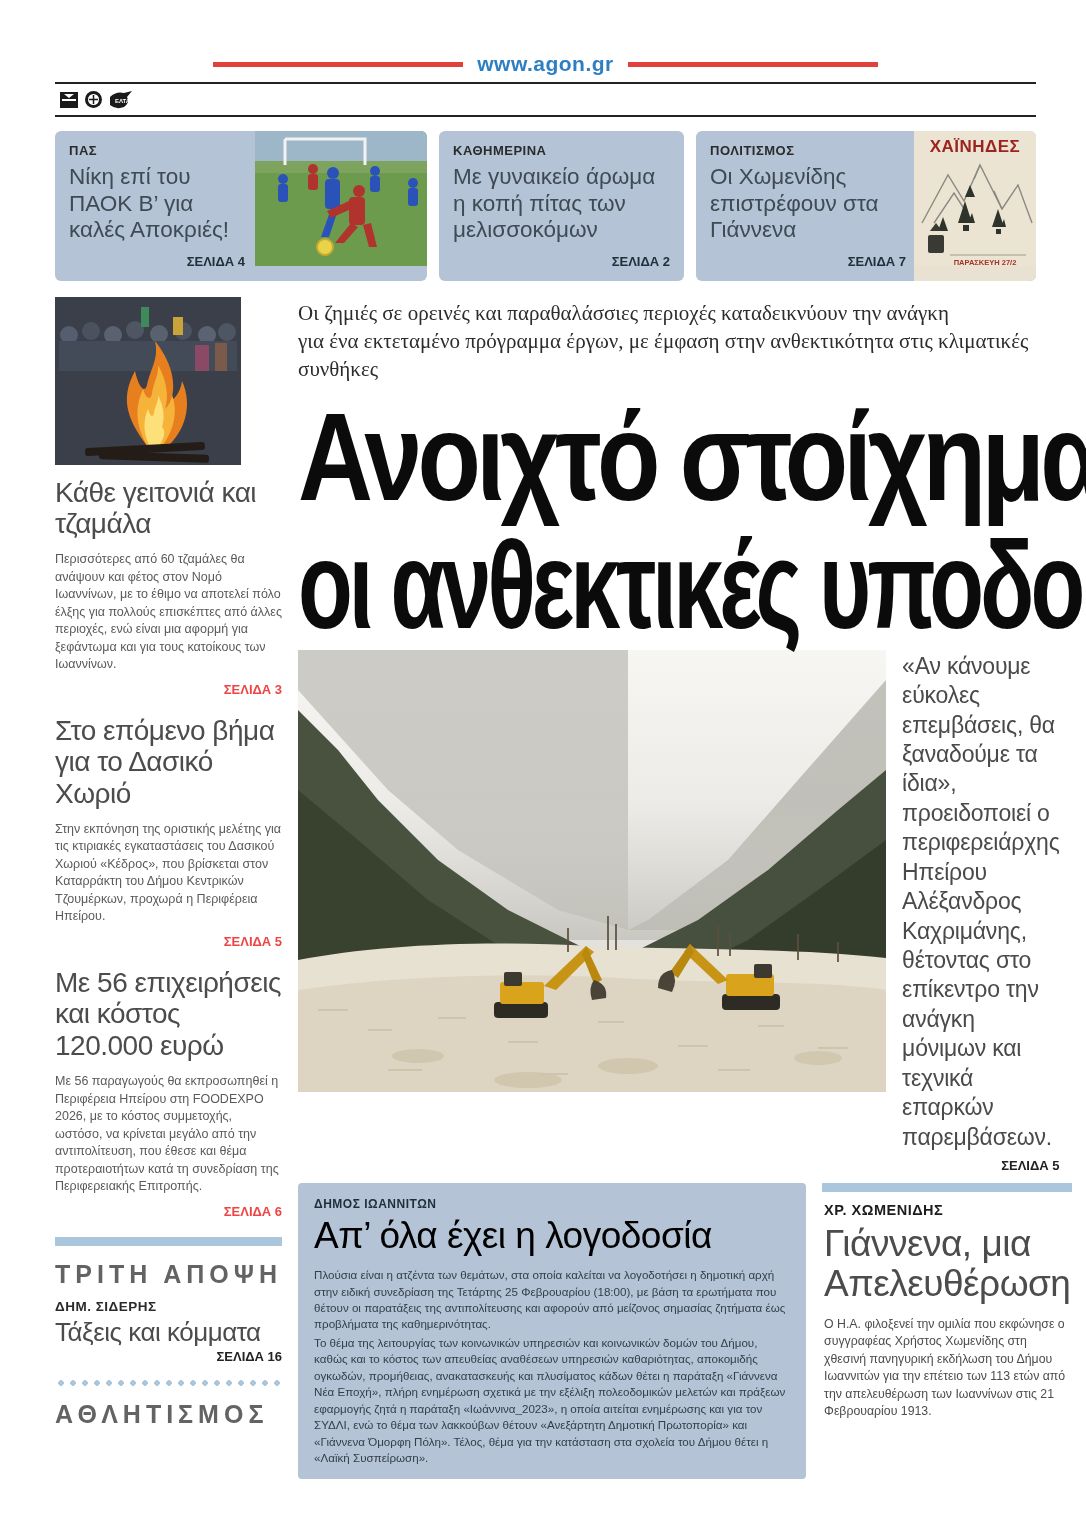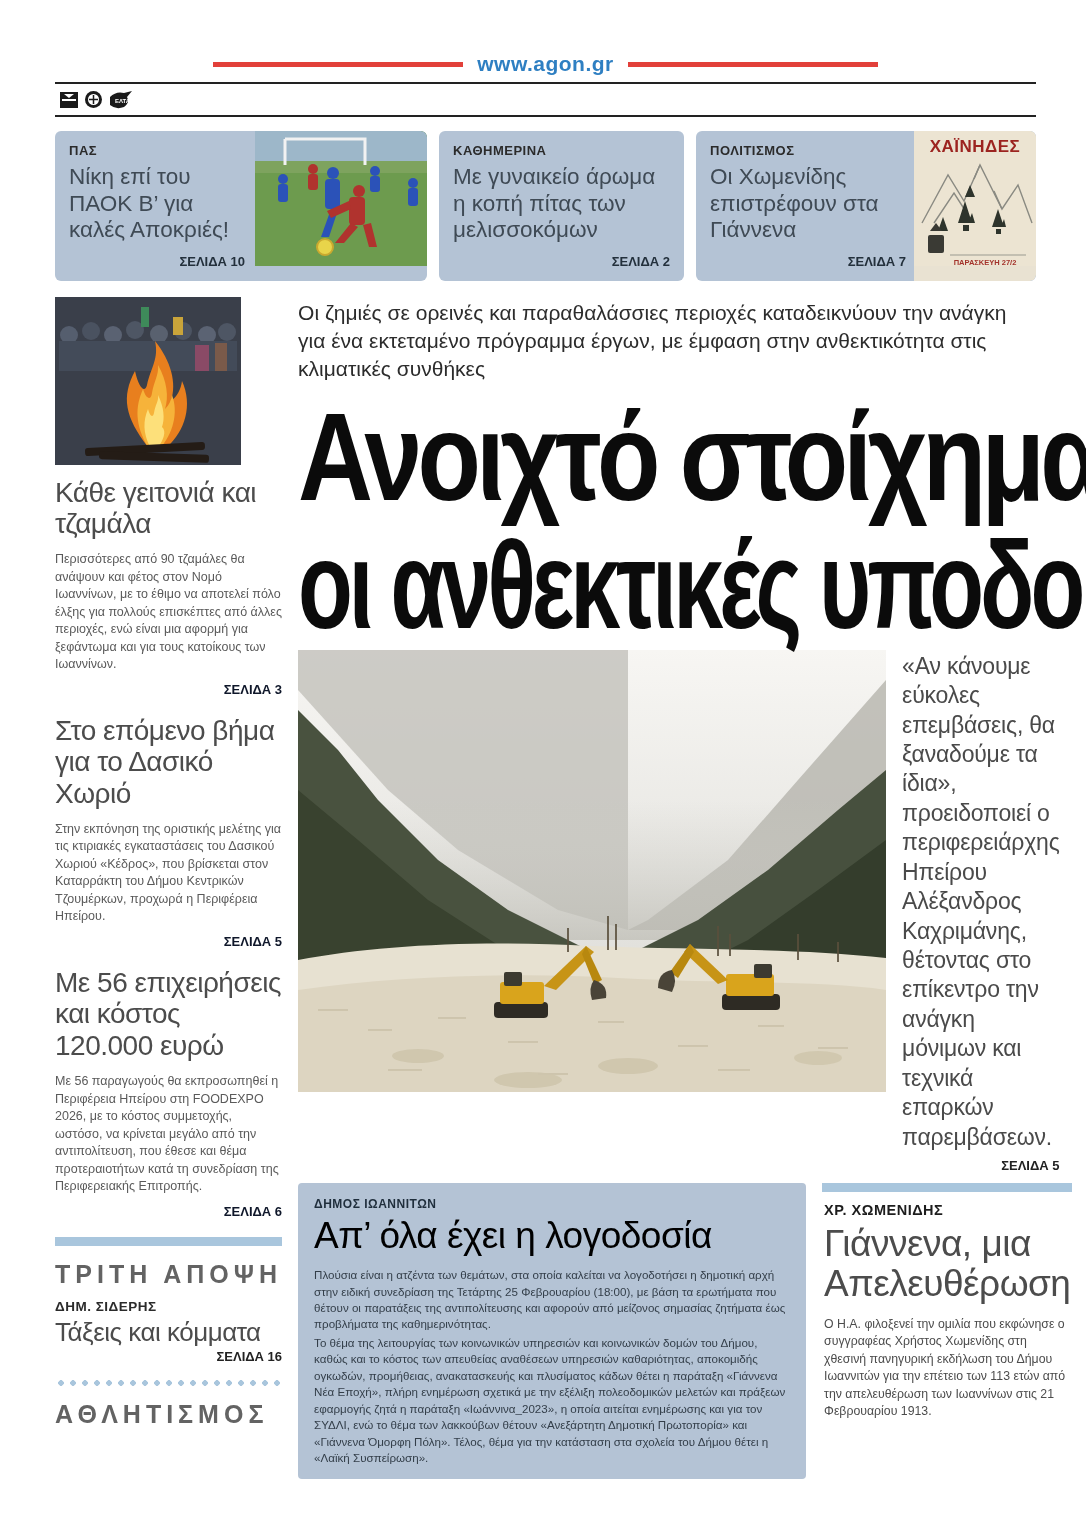--- a/index.html
+++ b/index.html
@@ -40,31 +40,31 @@
 
   
   .main-row { display:flex; gap:16px; }
   .sidebar { flex:0 0 186px; }
   .maincol { flex:1; min-width:0; }
 
   
   .sb-photo { width:100%; height:168px; overflow:hidden; margin-bottom:12px; }
   .sb-title { font-size:28px; color:#4c4c4c; line-height:1.12; letter-spacing:-.5px; margin-bottom:12px; }
   .sb-body { font-size:12.5px; color:#5a5a5a; line-height:1.4; }
-  .sb-page { font-size:13px; font-weight:bold; color:#0f172a; text-align:right; margin:8px 0 18px; }
+  .sb-page { font-size:13px; font-weight:bold; color:#ef4444; text-align:right; margin:8px 0 18px; }
   .blue-bar { height:9px; background:#a9c6dd; margin:6px 0 14px; }
   .dotted-sep { height:10px; margin:10px 0 12px;
      background-image:radial-gradient(circle, #a9c6dd 2.6px, rgba(0,0,0,0) 3px); background-size:12px 10px; background-repeat:repeat-x; background-position:0 50%; }
   .sb-section { font-size:25px; font-weight:bold; color:#636363; letter-spacing:5px; margin:2px 0 10px; white-space:nowrap; }
   .sb-kicker { font-size:13.5px; font-weight:bold; color:#2b2b2b; letter-spacing:.5px; margin-bottom:4px; }
   .sb-item-title { font-size:26px; color:#4c4c4c; line-height:1.12; letter-spacing:-.5px; }
   .sb-item-page { font-size:13px; font-weight:bold; color:#222; text-align:right; margin:2px 0 14px; }
 
   
-  .standfirst { font-family:Liberation Sans, sans-serif; font-size:21px; color:#2c2c2c; line-height:1.35; margin:2px 0 14px; }
+  .standfirst { font-family:Liberation Serif, serif; font-size:21px; color:#2c2c2c; line-height:1.35; margin:2px 0 14px; }
   .lead-headline { margin-bottom:10px; }
   .hl-line { font-weight:bold; color:#0b0b0b; white-space:nowrap; letter-spacing:-4px; transform-origin:top left; }
   .hl1 { font-size:88px; height:88px; line-height:84px; transform:scale(1.18,1.42); margin-bottom:40px; }
   .hl2 { font-size:88px; height:88px; line-height:84px; transform:scale(1.02,1.42); margin-bottom:36px; }
   .photo-row { display:flex; gap:16px; }
   .main-photo { flex:0 0 588px; height:442px; overflow:hidden; }
   .quote-col { flex:1; padding-top:2px; }
   .quote-text { font-size:23px; color:#4a4a4a; line-height:1.28; letter-spacing:-.2px; }
   .quote-page { font-size:13px; font-weight:bold; color:#222; text-align:right; margin-top:6px; }
 
@@ -119,21 +119,21 @@
       </span>
     </span>
   </div>
 
   <div class="teasers">
 
     <div class="teaser teaser1">
       <div class="t-text">
         <div class="kicker">ΠΑΣ</div>
         <div class="t-title">Νίκη επί του ΠΑΟΚ Β’ για καλές Αποκριές!</div>
-        <div class="t-page">ΣΕΛΙΔΑ 10</div>
+        <div class="t-page">ΣΕΛΙΔΑ 4</div>
       </div>
       <div class="t-photo">
         <svg width="172" height="135" viewBox="0 0 172 135" preserveAspectRatio="none">
           <rect width="172" height="135" fill="#6d9b4e"></rect>
           <rect width="172" height="38" fill="#9db7c9"></rect>
           <rect y="30" width="172" height="12" fill="#7ea35e"></rect>
           <path d="M30 8 h80 v26" stroke="#f2f2f2" stroke-width="3" fill="none"></path>
           <path d="M30 8 v26" stroke="#f2f2f2" stroke-width="3"></path>
           <g fill="#2b52b8">
             <circle cx="28" cy="48" r="5"></circle>
@@ -227,21 +227,21 @@
             <path d="M95 150 C88 136 88 124 93 112 C95 120 98 121 99 116 C100 108 104 104 103 98 C109 110 110 122 107 130 C112 134 108 144 103 150 Z" fill="#fde07a"></path>
           </g>
           <g fill="#241c16">
             <rect x="30" y="148" width="120" height="8" rx="3" transform="rotate(-3 90 152)"></rect>
             <rect x="44" y="156" width="110" height="8" rx="3" transform="rotate(2 99 160)"></rect>
           </g>
         </svg>
       </div>
 
       <div class="sb-title">Κάθε γειτονιά και τζαμάλα</div>
-      <div class="sb-body">Περισσότερες από 90 τζαμάλες θα ανάψουν και φέτος στον Νομό Ιωαννίνων, με το έθιμο να αποτελεί πόλο έλξης για πολλούς επισκέπτες από άλλες περιοχές, ενώ είναι μια αφορμή για ξεφάντωμα και για τους κατοίκους των Ιωαννίνων.</div>
+      <div class="sb-body">Περισσότερες από 60 τζαμάλες θα ανάψουν και φέτος στον Νομό Ιωαννίνων, με το έθιμο να αποτελεί πόλο έλξης για πολλούς επισκέπτες από άλλες περιοχές, ενώ είναι μια αφορμή για ξεφάντωμα και για τους κατοίκους των Ιωαννίνων.</div>
       <div class="sb-page">ΣΕΛΙΔΑ 3</div>
 
       <div class="sb-title">Στο επόμενο βήμα για το Δασικό Χωριό</div>
       <div class="sb-body">Στην εκπόνηση της οριστικής μελέτης για τις κτιριακές εγκαταστάσεις του Δασικού Χωριού «Κέδρος», που βρίσκεται στον Καταρράκτη του Δήμου Κεντρικών Τζουμέρκων, προχωρά η Περιφέρεια Ηπείρου.</div>
       <div class="sb-page">ΣΕΛΙΔΑ 5</div>
 
       <div class="sb-title">Με 56 επιχειρήσεις και κόστος 120.000 ευρώ</div>
       <div class="sb-body">Με 56 παραγωγούς θα εκπροσωπηθεί η Περιφέρεια Ηπείρου στη FOODEXPO 2026, με το κόστος συμμετοχής, ωστόσο, να κρίνεται μεγάλο από την αντιπολίτευση, που έθεσε και θέμα προτεραιοτήτων κατά τη συνεδρίαση της Περιφερειακής Επιτροπής.</div>
       <div class="sb-page">ΣΕΛΙΔΑ 6</div>
 

